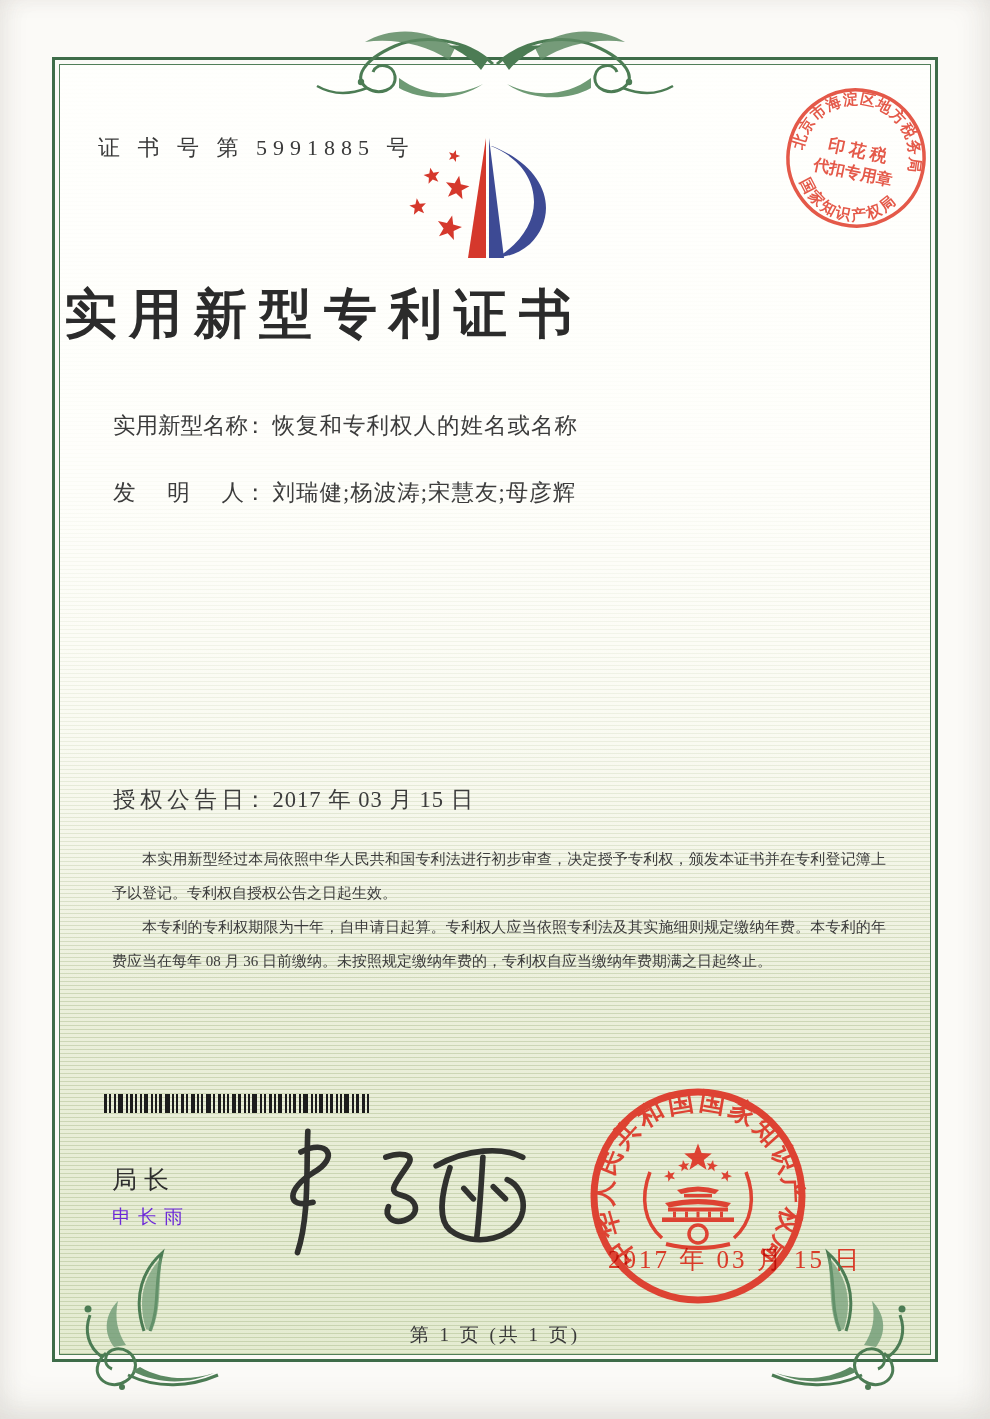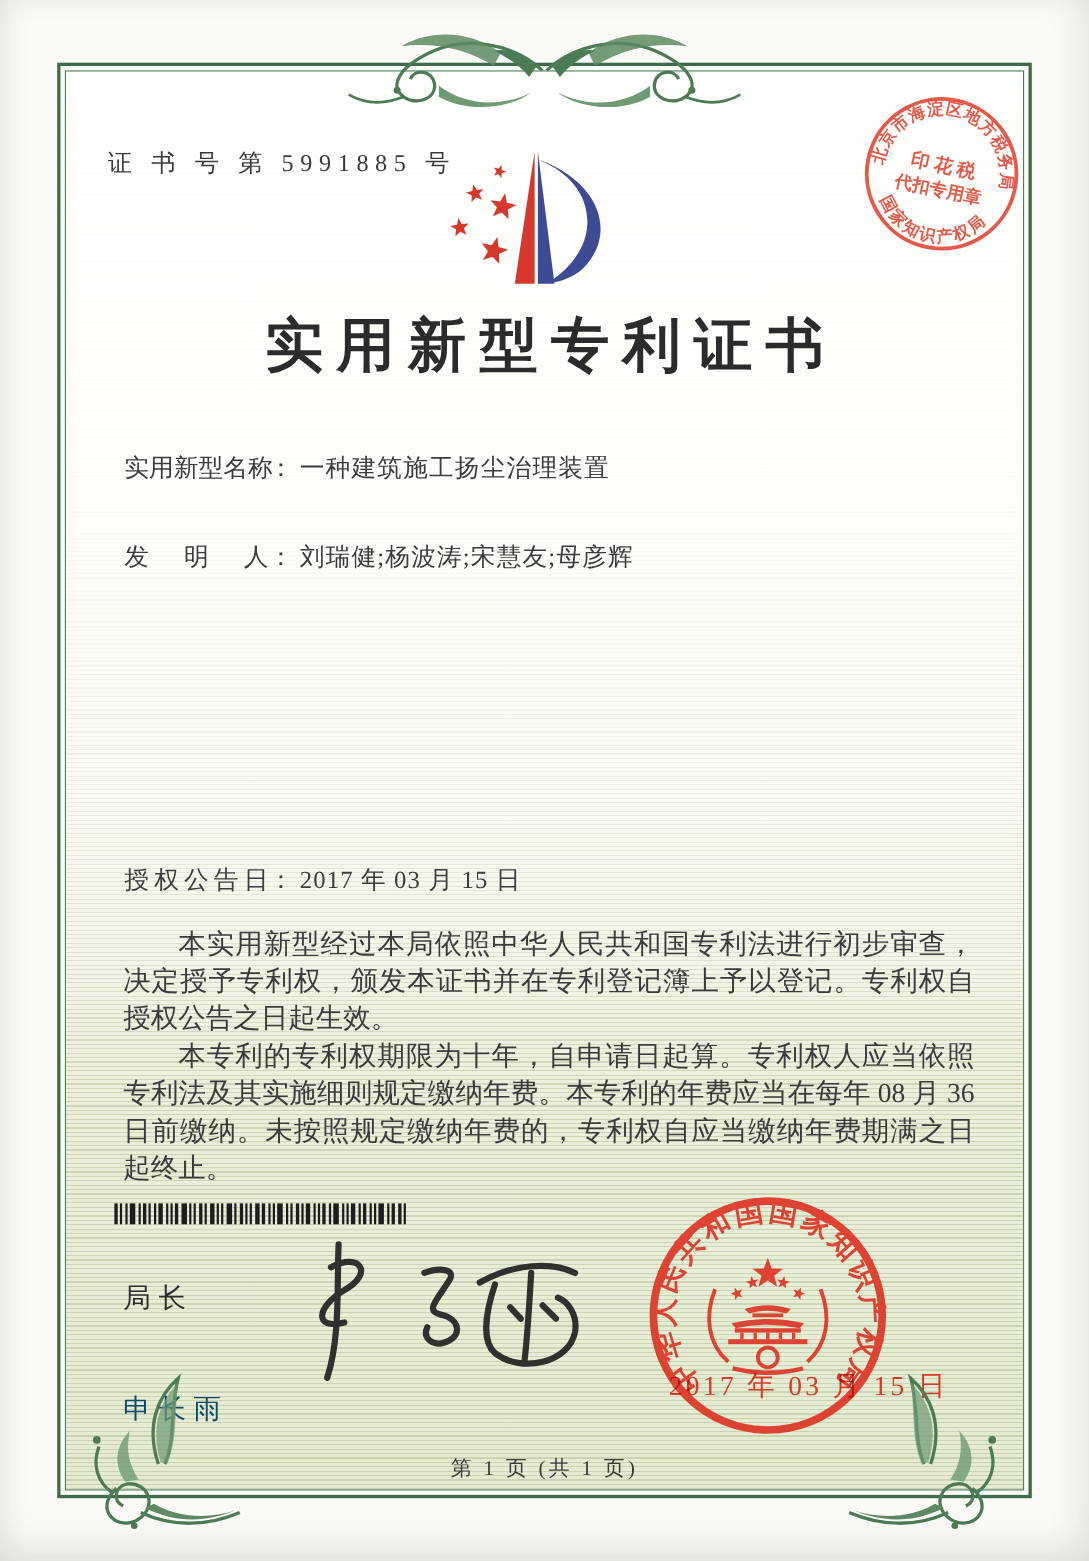--- a/index.html
+++ b/index.html
@@ -29,50 +29,50 @@
   }
   .content { position:absolute; inset:0; z-index:10; }
 
   
   .cert-no {
     position:absolute; left:98px; top:133px;
     font-size:22px; letter-spacing:6px; color:#3a3a3a;
   }
   .title {
     position:absolute; left:52px; top:279px; width:886px;
-    text-align:center; font-size:53px; font-weight:700;
+    text-align:left; font-size:53px; font-weight:700;
     letter-spacing:12px; text-indent:12px; color:#2b2b2b;
   }
   .field-row {
     position:absolute; left:113px; width:780px;
     font-size:22.5px; color:#3c3c3c; white-space:nowrap;
   }
   .f-label {
     display:inline-block; width:131px; vertical-align:bottom;
     text-align:justify; text-align-last:justify;
   }
   .f-colon { display:inline-block; margin-right:6px; }
   .f-value { letter-spacing:1px; }
   .paragraphs {
     position:absolute; left:112px; top:842px; width:774px;
-    font-size:25px; line-height:34px; color:#3b3b3b;
+    font-size:15px; line-height:34px; color:#3b3b3b;
     text-align:justify;
   }
   .paragraphs p { text-indent:2em; }
 
   
   .barcode {
     position:absolute; left:104px; top:1094px; height:19px;
     display:flex; align-items:stretch; column-gap:2.4px;
   }
   .barcode .bar { background:#1c1c1c; }
 
   
   .officer-title { position:absolute; left:112px; top:1163px; font-size:25px; letter-spacing:7px; color:#2e2e2e; }
-  .officer-name  { position:absolute; left:112px; top:1264px; font-size:25px; letter-spacing:7px; color:#0c4a6e; }
+  .officer-name  { position:absolute; left:112px; top:1204px; font-size:19px; letter-spacing:7px; color:#6d28d9; }
   .signature { position:absolute; left:252px; top:1126px; z-index:12; }
 
   
   .tax-stamp { position:absolute; left:776px; top:78px; transform:rotate(12deg); opacity:.92; }
   .main-seal { position:absolute; left:578px; top:1078px; opacity:.93; mix-blend-mode:multiply; }
   .seal-date {
     position:absolute; left:608px; top:1243px; z-index:13;
     font-size:25px; color:#d93a28; letter-spacing:3px; font-weight:500;
     mix-blend-mode:multiply;
   }
@@ -140,23 +140,23 @@
       <use href="#star" transform="translate(61,104) scale(1.3) rotate(14)"></use>
     </g>
     <polygon fill="#d5382c" points="98,14 98,134 80,134"></polygon>
     <polygon fill="#3d4a94" points="101,14 116,134 101,134"></polygon>
     <path fill="#3d4a94" d="M104,22 C160,44 172,90 142,120 C132,129 119,133 110,133 C133,119 146,98 146,78 C146,52 128,32 103,22 Z"></path>
   </svg>
 
   <div class="title">实用新型专利证书</div>
 
   <div class="field-row" style="top:410px">
-    <span class="f-label">实用新型名称</span><span class="f-colon">：</span><span class="f-value">一种建筑施工扬尘治理装置</span>
+    <span class="f-label">实用新型名称</span><span class="f-colon">：</span><span class="f-value">恢复和专利权人的姓名或名称</span>
   </div>
-  <div class="field-row" style="top:491px">
+  <div class="field-row" style="top:477px">
     <span class="f-label">发明人</span><span class="f-colon">：</span><span class="f-value">刘瑞健;杨波涛;宋慧友;母彦辉</span>
   </div>
   <div class="field-row" style="top:784px">
     <span class="f-label">授权公告日</span><span class="f-colon">：</span><span class="f-value">2017 年 03 月 15 日</span>
   </div>
 
   <div class="paragraphs">
     <p>本实用新型经过本局依照中华人民共和国专利法进行初步审查，决定授予专利权，颁发本证书并在专利登记簿上予以登记。专利权自授权公告之日起生效。</p>
     <p>本专利的专利权期限为十年，自申请日起算。专利权人应当依照专利法及其实施细则规定缴纳年费。本专利的年费应当在每年 08 月 36 日前缴纳。未按照规定缴纳年费的，专利权自应当缴纳年费期满之日起终止。</p>
   </div>

